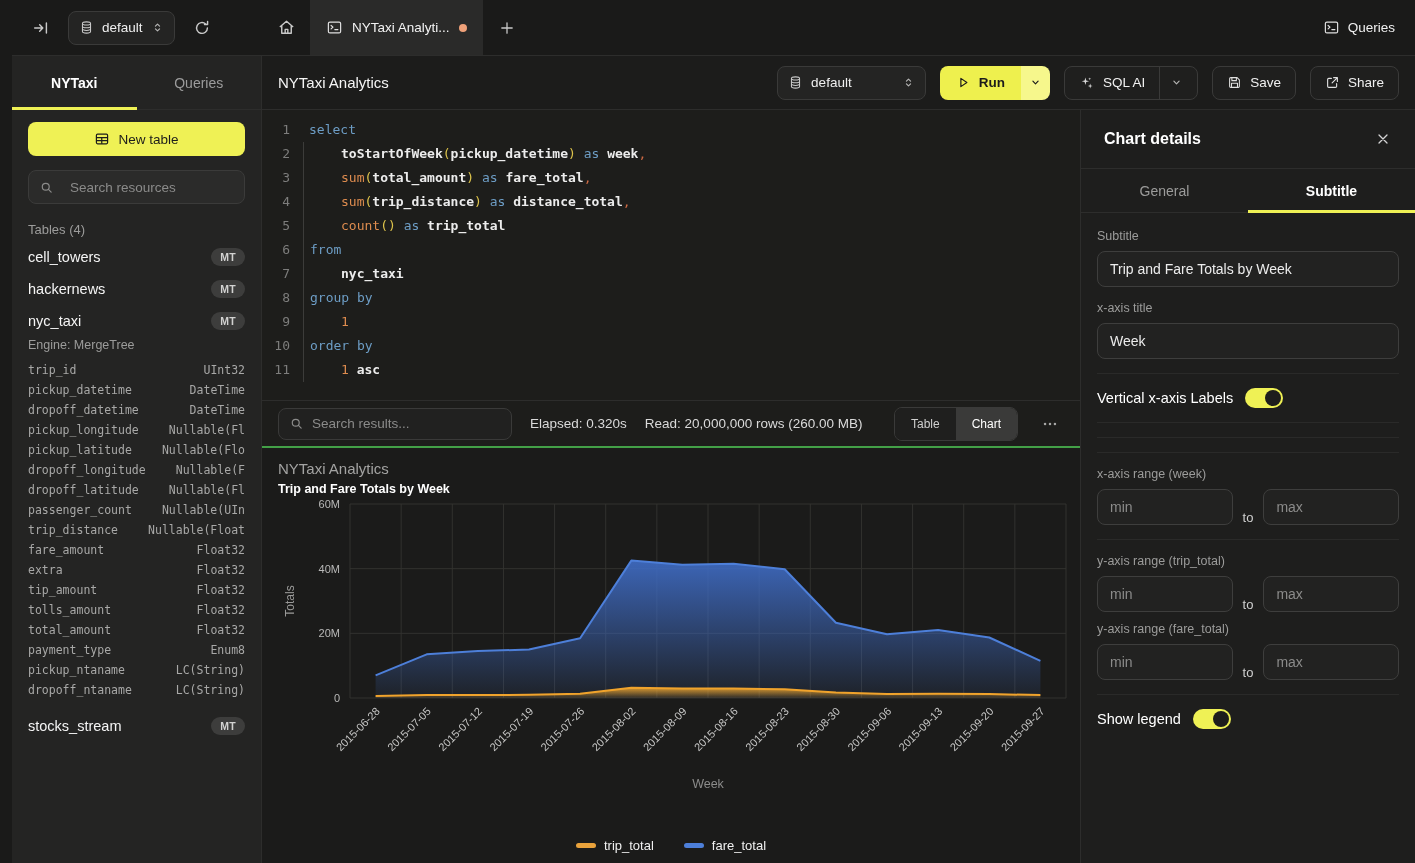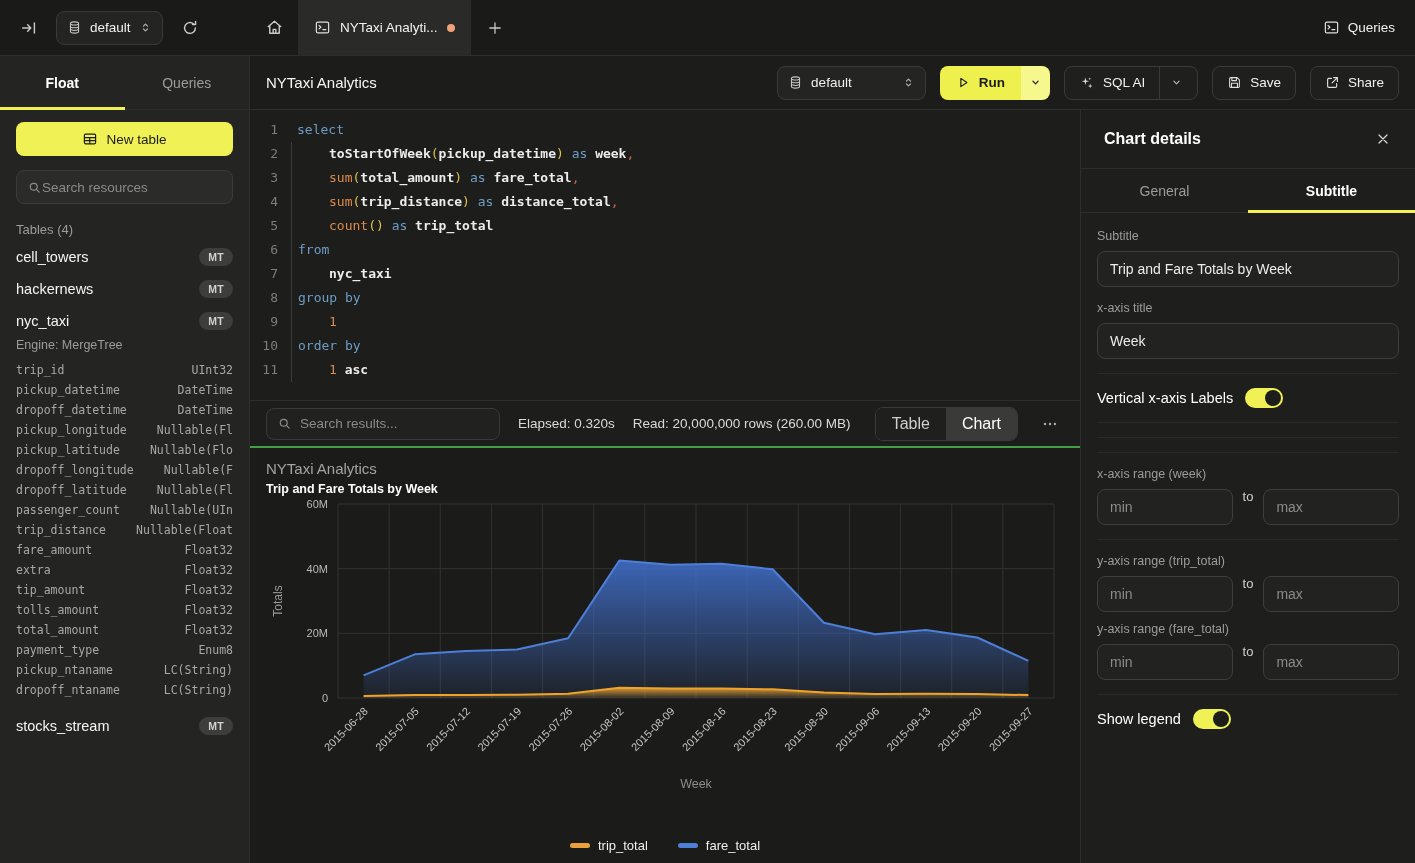--- a/index.html
+++ b/index.html
@@ -1,18 +1,18 @@
 <!DOCTYPE html>
 <html><head>
 <meta charset="utf-8">
 <style>
   * { box-sizing: border-box; margin: 0; padding: 0; }
   html,body { width:1415px; height:863px; overflow:hidden; background:#141413; }
   body { font-family:"Liberation Sans", sans-serif; color:#e8e8e8; }
-  .app { width:1415px; height:863px; display:flex; flex-direction:column; background:#1a1a19; }
+  .app { width:1415px; height:863px; display:flex; flex-direction:column; background:#1a1a19;padding-left:12px; }
   svg.ic { display:block; }
 
   
   .topbar { height:56px; flex:0 0 56px; display:flex; align-items:stretch; border-bottom:1px solid #2d2d2c; background:#1a1a19; }
   .topbar-left { width:250px; flex:0 0 250px; display:flex; align-items:center; gap:12px; padding:0 14px; }
   .icon-btn { display:flex; align-items:center; justify-content:center; width:30px; height:30px; border-radius:6px; cursor:pointer; color:#c9c9c9; }
   .select-box { display:flex; align-items:center; gap:8px; height:34px; padding:0 10px; background:#242423; border:1px solid #3a3a39; border-radius:8px; cursor:pointer; }
   .select-box .sel-label { font-size:13.5px; color:#f0f0f0; }
   .tabstrip { flex:1; display:flex; align-items:stretch; }
   .home-btn { width:48px; display:flex; align-items:center; justify-content:center; cursor:pointer; color:#c9c9c9; }
@@ -26,21 +26,21 @@
   .body-row { flex:1; display:flex; min-height:0; }
 
   
   .sidebar { width:250px; flex:0 0 250px; background:#242423; border-right:1px solid #2d2d2c; display:flex; flex-direction:column; }
   .sidebar-tabs { height:54px; flex:0 0 54px; display:flex; border-bottom:1px solid #2d2d2c; }
   .sidebar-tab { flex:1; display:flex; align-items:center; justify-content:center; font-size:14px; color:#9c9c9c; cursor:pointer; position:relative; }
   .sidebar-tab.active { color:#ffffff; font-weight:700; }
   .sidebar-tab.active::after { content:""; position:absolute; left:0; right:0; bottom:-1px; height:3px; background:#eff155; }
   .sidebar-content { flex:1; padding:12px 16px 0; overflow:hidden; }
   .new-table-btn { width:100%; height:34px; background:#eff155; color:#1c1c1b; border:none; border-radius:8px; display:flex; align-items:center; justify-content:center; gap:8px; font-size:13.5px; font-family:inherit; cursor:pointer; }
-  .search-box { margin-top:14px; height:34px; display:flex; align-items:center; gap:0; padding:0 10px; background:#2b2b2a; border:1px solid #3b3b3a; border-radius:8px; }
+  .search-box { margin-top:14px; height:34px; display:flex; align-items:center; gap:16px; padding:0 10px; background:#2b2b2a; border:1px solid #3b3b3a; border-radius:8px; }
   .search-box input { flex:1; background:transparent; border:none; outline:none; color:#e8e8e8; font-size:13.5px; font-family:inherit; }
   .search-box input::placeholder { color:#8b8b8a; }
   .section-label { margin:18px 0 4px; color:#9c9c9b; font-size:13px; }
   .table-row { height:32px; display:flex; align-items:center; justify-content:space-between; cursor:pointer; }
   .table-row .tname { font-size:14.5px; color:#f5f5f5; }
   .badge { background:#3d3d3c; color:#d2d2d1; font-size:10.5px; font-weight:700; padding:3px 9px; border-radius:999px; letter-spacing:.3px; }
   .engine-row { color:#9c9c9b; font-size:12.5px; margin:1px 0 8px; }
   .col-row { height:20px; display:flex; align-items:center; justify-content:space-between; font-family:"DejaVu Sans Mono", monospace; font-size:11.5px; color:#a8a8a7; white-space:nowrap; overflow:hidden; }
   .col-row .ctype { color:#a8a8a7; }
   .spacer8 { height:10px; }
@@ -73,21 +73,21 @@
   .tok-num { color:#de8c4f; }
   .tok-plain { color:#ececec; }
 
   
   .results-bar { height:48px; flex:0 0 48px; display:flex; align-items:center; gap:18px; padding:0 16px; background:#1d1d1b; border-top:1px solid #2d2d2c; border-bottom:2px solid #43a047; }
   .results-search { width:234px; height:32px; display:flex; align-items:center; gap:8px; padding:0 10px; background:#212120; border:1px solid #3a3a39; border-radius:8px; }
   .results-search input { flex:1; min-width:0; background:transparent; border:none; outline:none; color:#22c55e; font-size:13.5px; font-family:inherit; }
   .results-search input::placeholder { color:#8b8b8a; }
   .meta { color:#dadada; font-size:13.5px; white-space:nowrap; }
   .segmented { margin-left:auto; display:flex; align-items:stretch; height:34px; border:1px solid #3a3a39; border-radius:8px; overflow:hidden; }
-  .seg { display:flex; align-items:center; padding:0 16px; font-size:16px; color:#cfcfcf; cursor:pointer; background:#1f1f1e;text-align:right; }
+  .seg { display:flex; align-items:center; padding:0 16px; font-size:12px; color:#cfcfcf; cursor:pointer; background:#1f1f1e;text-align:right; }
   .seg.active { background:#3a3a39; color:#ffffff; }
   .more-btn { display:flex; align-items:center; justify-content:center; width:28px; height:28px; color:#a8a8a7; cursor:pointer; }
 
   
   .chart-panel { flex:1; min-height:0; background:#1b1b1a; padding:12px 16px 0; display:flex; flex-direction:column; }
   .chart-title { color:#a3a3a2; font-size:15px; }
   .chart-subtitle { margin-top:5px; color:#ffffff; font-weight:700; font-size:12.5px; }
   .chart-svg-wrap { flex:1; min-height:0; }
   .legend { display:flex; justify-content:center; gap:30px; padding:2px 0 10px; }
   .legend-item { display:flex; align-items:center; gap:8px; font-size:13px; color:#f0f0f0; cursor:pointer; }
@@ -108,21 +108,21 @@
   .text-input::placeholder { color:#8b8b8a; }
   .group { margin-bottom:14px; }
   .sep { border:0; border-top:1px solid #2a2a29; margin:14px 0; }
   .toggle-row { display:flex; align-items:center; gap:12px; font-size:14.5px; color:#ffffff; }
   .toggle { width:38px; height:20px; border-radius:10px; position:relative; cursor:pointer; flex:0 0 38px; }
   .toggle .knob { position:absolute; top:2px; width:16px; height:16px; border-radius:50%; background:#1d1d1c; }
   .toggle.on { background:#eff155; }
   .toggle.on .knob { right:2px; }
   .toggle.off { background:#47474b; }
   .toggle.off .knob { left:2px; }
-  .range-row { display:flex; align-items:flex-start; gap:10px; }
+  .range-row { display:flex; align-items:flex-end; gap:10px; }
   .range-row .text-input { flex:1; min-width:0; }
   .to-label { color:#cfcfcf; font-size:13px; flex:0 0 auto; }
 </style>
 </head>
 <body>
 
 <div class="app">
 
   <div class="topbar">
     <div class="topbar-left">
@@ -182,21 +182,21 @@
         </span>
         <span>Queries</span>
       </div>
     </div>
   </div>
 
   <div class="body-row">
 
     <div class="sidebar">
       <div class="sidebar-tabs">
-        <span class="sidebar-tab active">Float</span>
+        <span class="sidebar-tab active">NYTaxi</span>
         <span class="sidebar-tab">Queries</span>
       </div>
       <div class="sidebar-content">
         <button class="new-table-btn">
           <svg class="ic" width="16" height="16" viewBox="0 0 20 20" fill="none" stroke="#1c1c1b" stroke-width="1.5">
               <rect x="3" y="4" width="14" height="12" rx="1.5"></rect>
               <path d="M3 8.2 h14 M3 12.1 h14 M9.7 8.2 V16"></path>
             </svg>
           <span>New table</span>
         </button>

